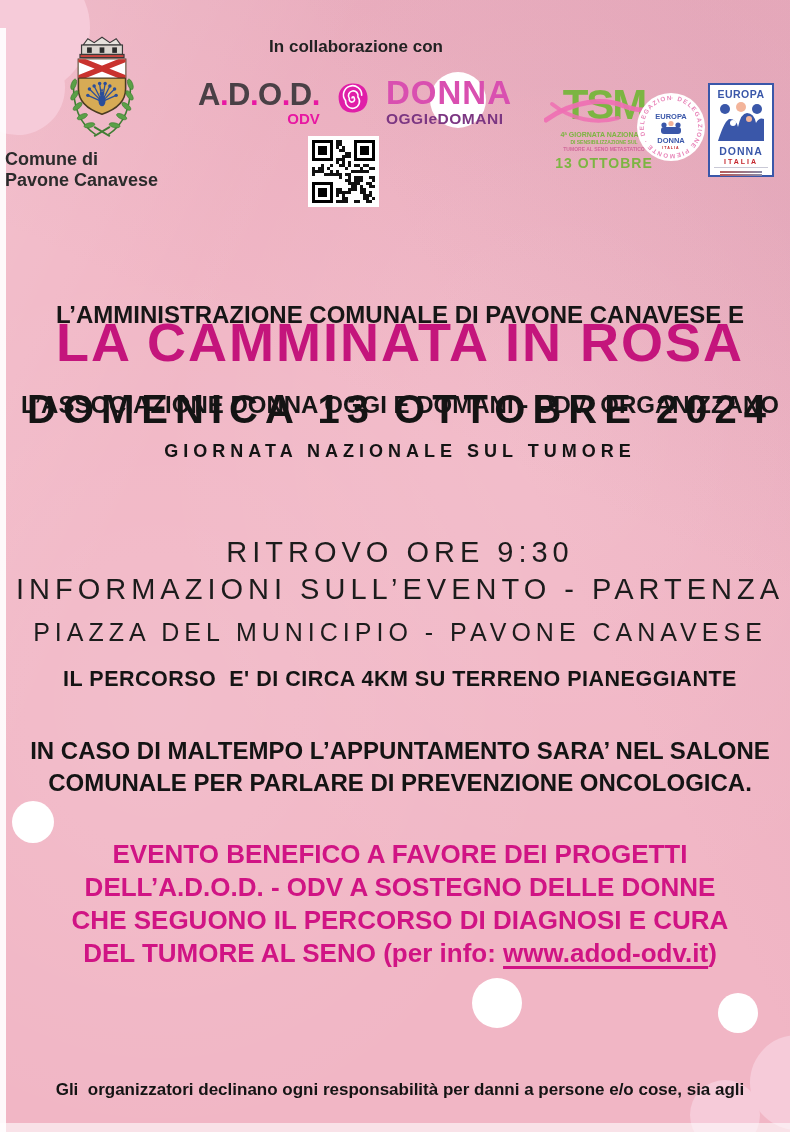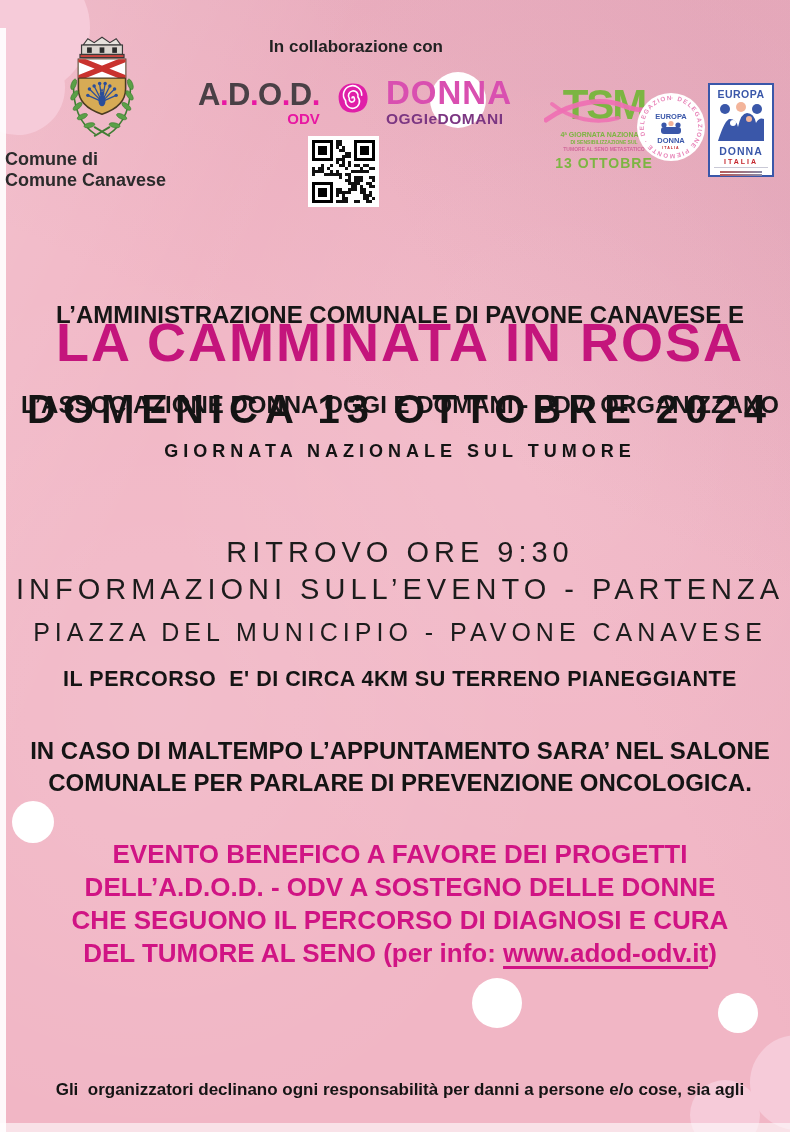--- a/index.html
+++ b/index.html
@@ -159,21 +159,21 @@
       <ellipse cx="96" cy="64" rx="7" ry="3" transform="rotate(70 96 64)"></ellipse>
       <ellipse cx="95" cy="78" rx="7" ry="3" transform="rotate(55 95 78)"></ellipse>
       <ellipse cx="91" cy="92" rx="7" ry="3" transform="rotate(40 91 92)"></ellipse>
       <ellipse cx="85" cy="105" rx="7" ry="3" transform="rotate(25 85 105)"></ellipse>
       <ellipse cx="76" cy="116" rx="7" ry="3" transform="rotate(12 76 116)"></ellipse>
       <path d="M50 130 L70 118 M70 130 L50 118" stroke="#3f7d33" stroke-width="2.5"></path>
     </g>
   </svg>
   <div class="comune-label">
     <div>Comune di</div>
-    <div>Comune Canavese</div>
+    <div>Pavone Canavese</div>
   </div>
 
   <div class="collab-label">In collaborazione con</div>
 
   <div class="adod-logo">
     <div class="adod-left">
       <div class="adod-acronym"><span>A</span><span class="dot">.</span><span>D</span><span class="dot">.</span><span>O</span><span class="dot">.</span><span>D</span><span class="dot">.</span></div>
       <div class="adod-odv">ODV</div>
     </div>
     <svg class="rose-icon" viewBox="0 0 60 60">

